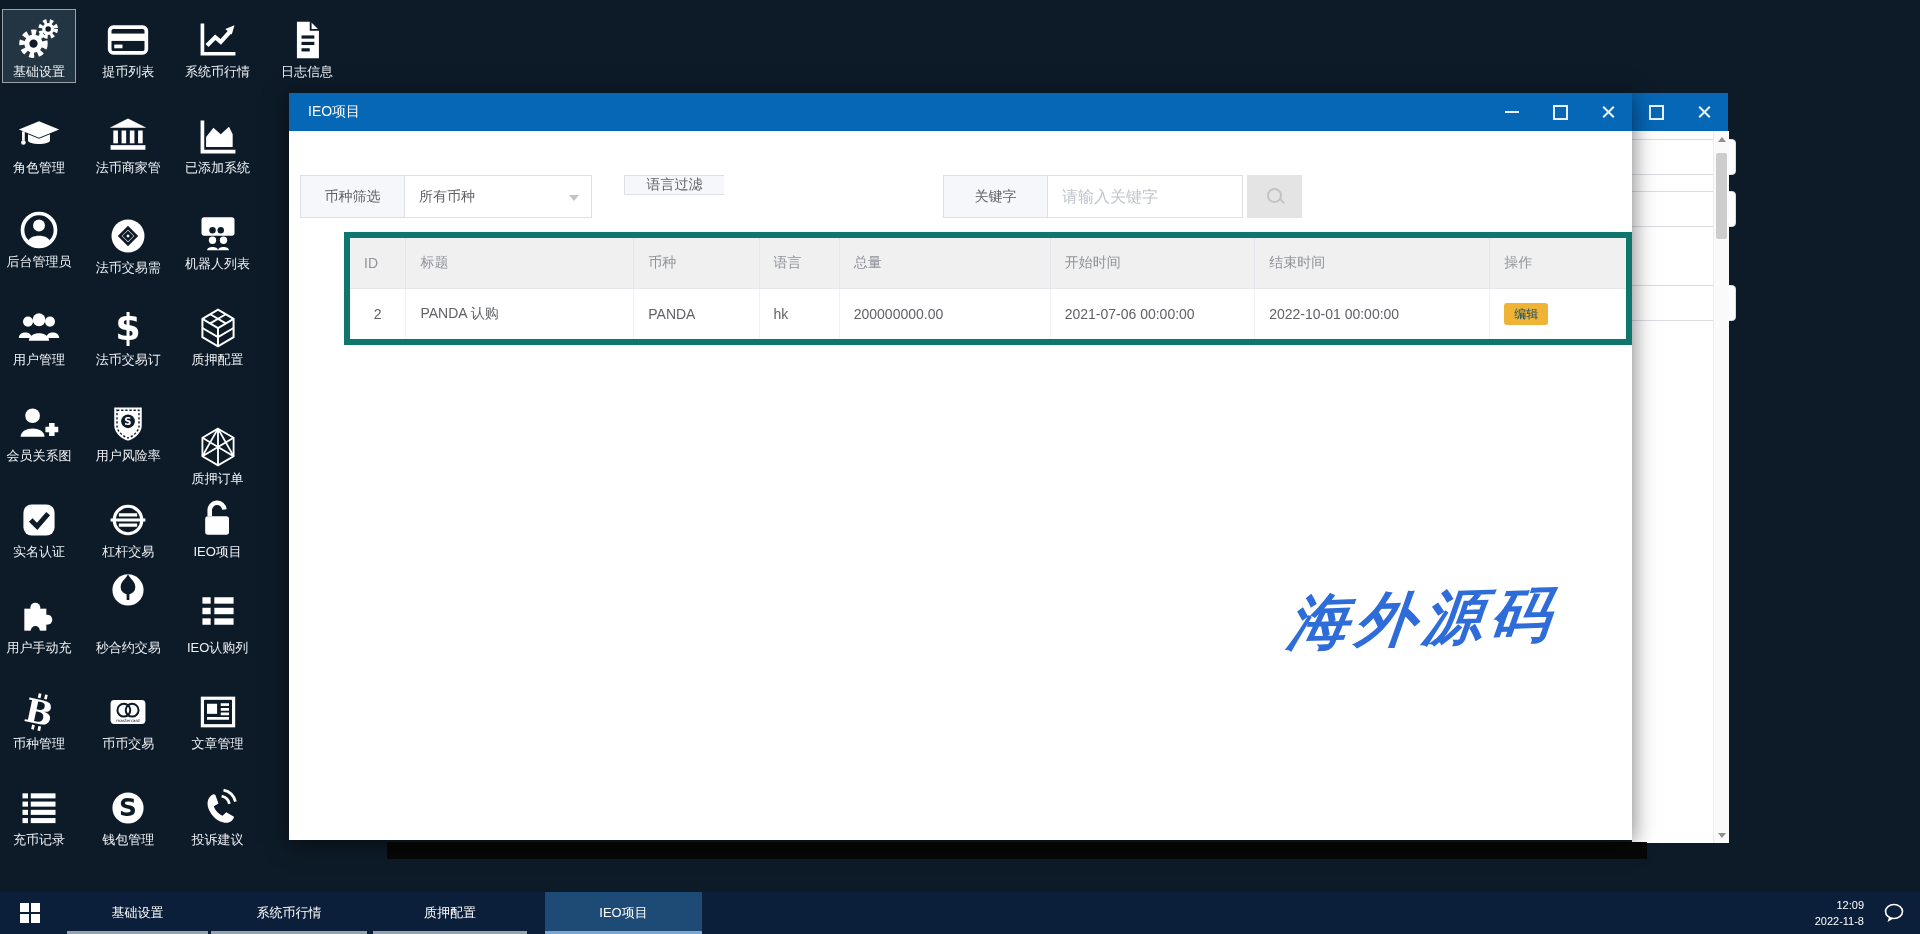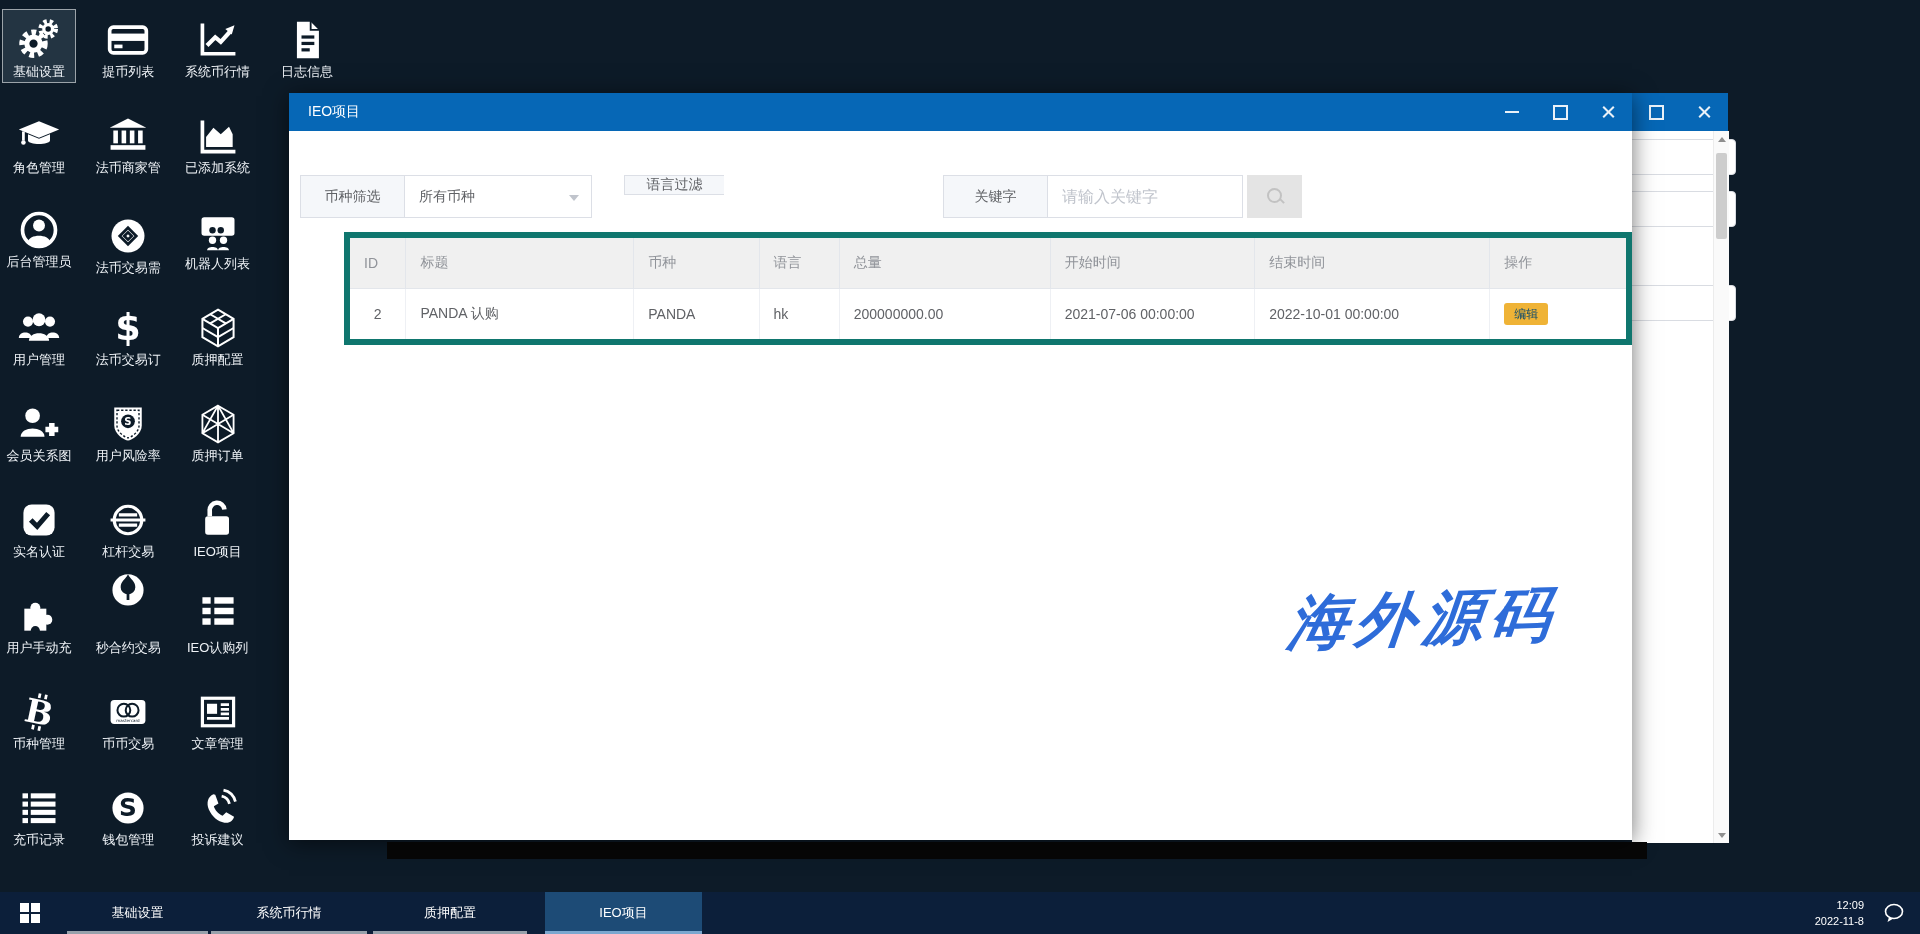--- a/index.html
+++ b/index.html
@@ -324,21 +324,21 @@
           <svg viewBox="0 0 48 48" width="44" height="44">
             <g stroke="#fff" stroke-width="2.2" fill="none">
               <path d="M24 4l17 10v20L24 44 7 34V14z"></path>
               <path d="M7 14l17 10 17-10M24 24v20"></path>
               <path d="M15.5 9l17 10M32.5 9l-17 10M7 24l17 10M41 24L24 34"></path>
             </g>
           </svg>
         </span>
         <span class="lbl">质押配置</span>
       </div>
-      <div class="tile" style="left: 180.6px; top: 393px; align-items: center;">
+      <div class="tile" style="left: 180.6px; top: 416px; align-items: center;">
         <span class="ico">
           <svg viewBox="0 0 48 48" width="44" height="44">
             <g stroke="#fff" stroke-width="2" fill="none">
               <path d="M24 4l17 10v20L24 44 7 34V14z"></path>
               <path d="M24 4L7 34M24 4l17 30M7 14l34 20M41 14L7 34M24 4v40"></path>
             </g>
           </svg>
         </span>
         <span class="lbl">质押订单</span>
       </div>

